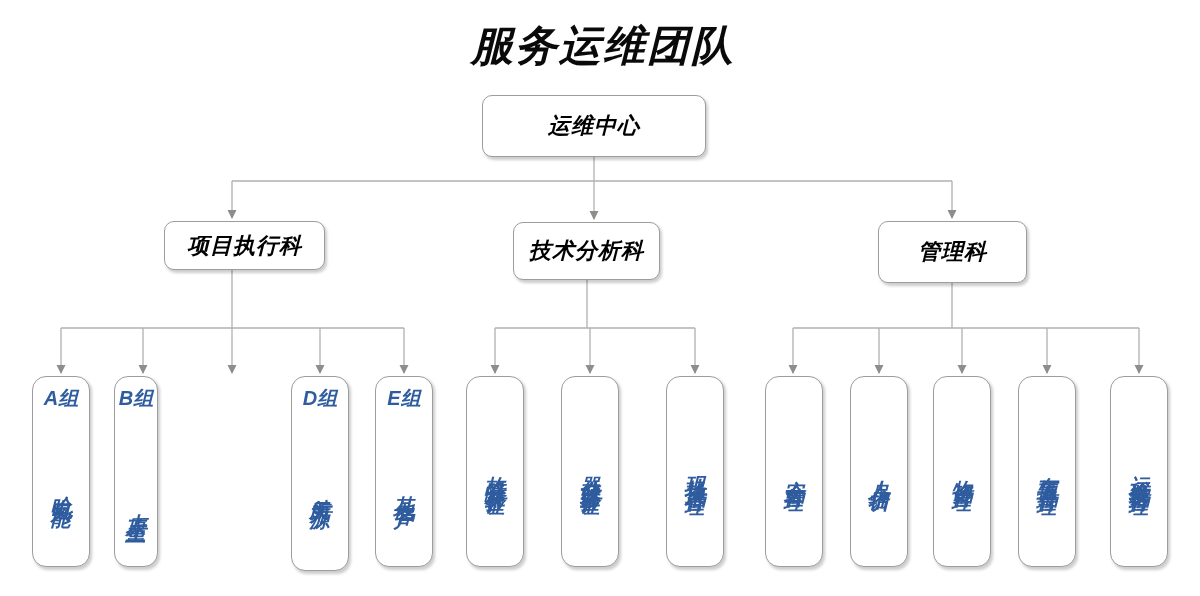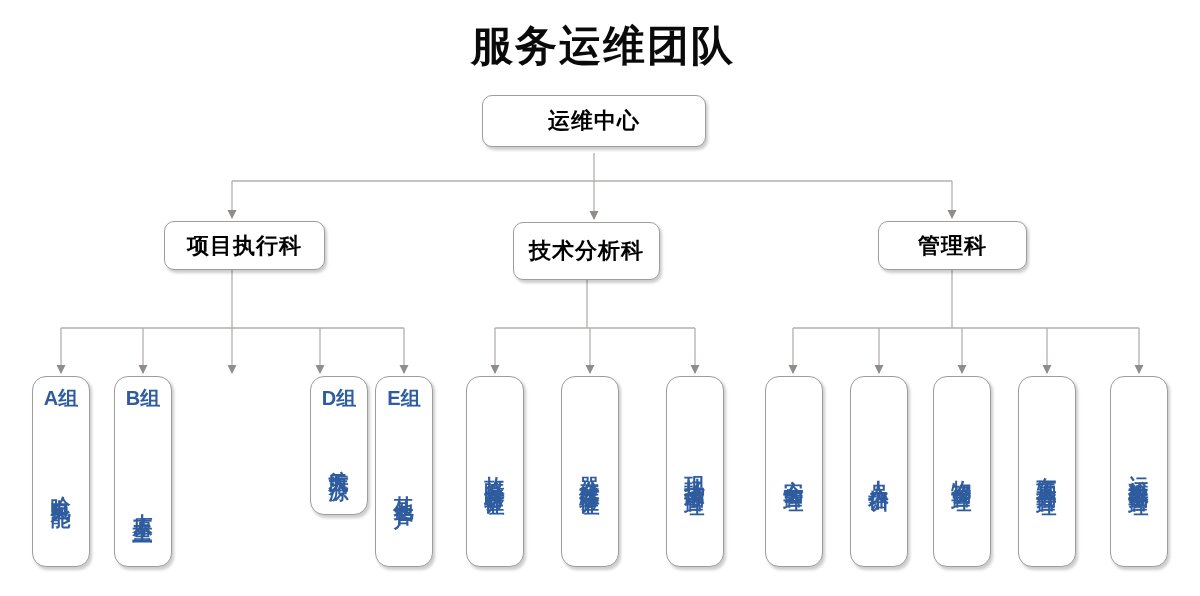--- a/index.html
+++ b/index.html
@@ -6,21 +6,21 @@
     --node-blue:#2E5C9E;
     --title-black:#0a0a0a;
     --border-gray:#9d9d9d;
     --line-gray:#b3b0ad;
     --arrow-gray:#8f8c89;
     --bg:#ffffff;
   }
   html,body{margin:0;padding:0;background:#fff;}
   #stage{
     position:relative;width:1200px;height:596px;background:var(--bg);
-    font-family:"Liberation Sans","DejaVu Sans",sans-serif;overflow:hidden;
+    font-family:"Liberation Sans","DejaVu Sans",sans-serif;overflow:hidden;font-style:italic;
   }
   .title{
     position:absolute;left:0;top:18px;width:1206px;text-align:center;
     font-size:42px;font-weight:900;color:var(--title-black);letter-spacing:2px;
   }
   .node{
     position:absolute;background:#fff;border:1.5px solid var(--border-gray);
     box-sizing:border-box;box-shadow:2px 2.5px 3px rgba(0,0,0,0.20);
     display:flex;align-items:center;justify-content:center;
   }
@@ -83,47 +83,47 @@
 
     <path class="ln" d="M952 270 V328"></path>
     <path class="ln" d="M793 328 H1139"></path>
     <path class="ln" d="M793 328 V373" marker-end="url(#arw)"></path>
     <path class="ln" d="M879 328 V373" marker-end="url(#arw)"></path>
     <path class="ln" d="M962 328 V373" marker-end="url(#arw)"></path>
     <path class="ln" d="M1047 328 V373" marker-end="url(#arw)"></path>
     <path class="ln" d="M1139 328 V373" marker-end="url(#arw)"></path>
   </svg>
 
-  <div class="node lvl1" style="left:482px;top:95px;width:224px;height:52px;">
+  <div class="node lvl1" style="left:482px;top:95px;width:224px;height:62px;">
     <span class="hlabel">运维中心</span>
   </div>
 
   <div class="node lvl2" style="left:152px;top:221px;width:161px;height:49px;margin-left:12px;">
     <span class="hlabel">项目执行科</span>
   </div>
   <div class="node lvl2" style="left:513px;top:222px;width:147px;height:58px;">
     <span class="hlabel">技术分析科</span>
   </div>
-  <div class="node lvl2" style="left:878px;top:221px;width:149px;height:49px;">
+  <div class="node lvl2" style="left:878px;top:221px;width:149px;height:62px;">
     <span class="hlabel">管理科</span>
   </div>
 
   <div class="node lvl3" style="left:32px;top:376px;width:58px;height:191px;">
     <span class="grp">A组</span>
     <span class="vwrap">
         <span class="vname">哈电风能</span>
       </span>
   </div>
-  <div class="node lvl3" style="left:114px;top:376px;width:58px;height:191px;gap:36px;">
+  <div class="node lvl3" style="left:114px;top:376px;width:44px;height:191px;gap:36px;">
     <span class="grp">B组</span>
     <span class="vwrap">
         <span class="vname">太原重工</span>
       </span>
   </div>
-  <div class="node lvl3" style="left:291px;top:376px;width:58px;height:139px;margin-left:19px;">
+  <div class="node lvl3" style="left:291px;top:376px;width:58px;height:195px;">
     <span class="grp">D组</span>
     <span class="vwrap">
         <span class="vname">航天万源</span>
       </span>
   </div>
   <div class="node lvl3" style="left:375px;top:376px;width:58px;height:191px;">
     <span class="grp">E组</span>
     <span class="vwrap">
         <span class="vname">其他客户</span>
       </span>

